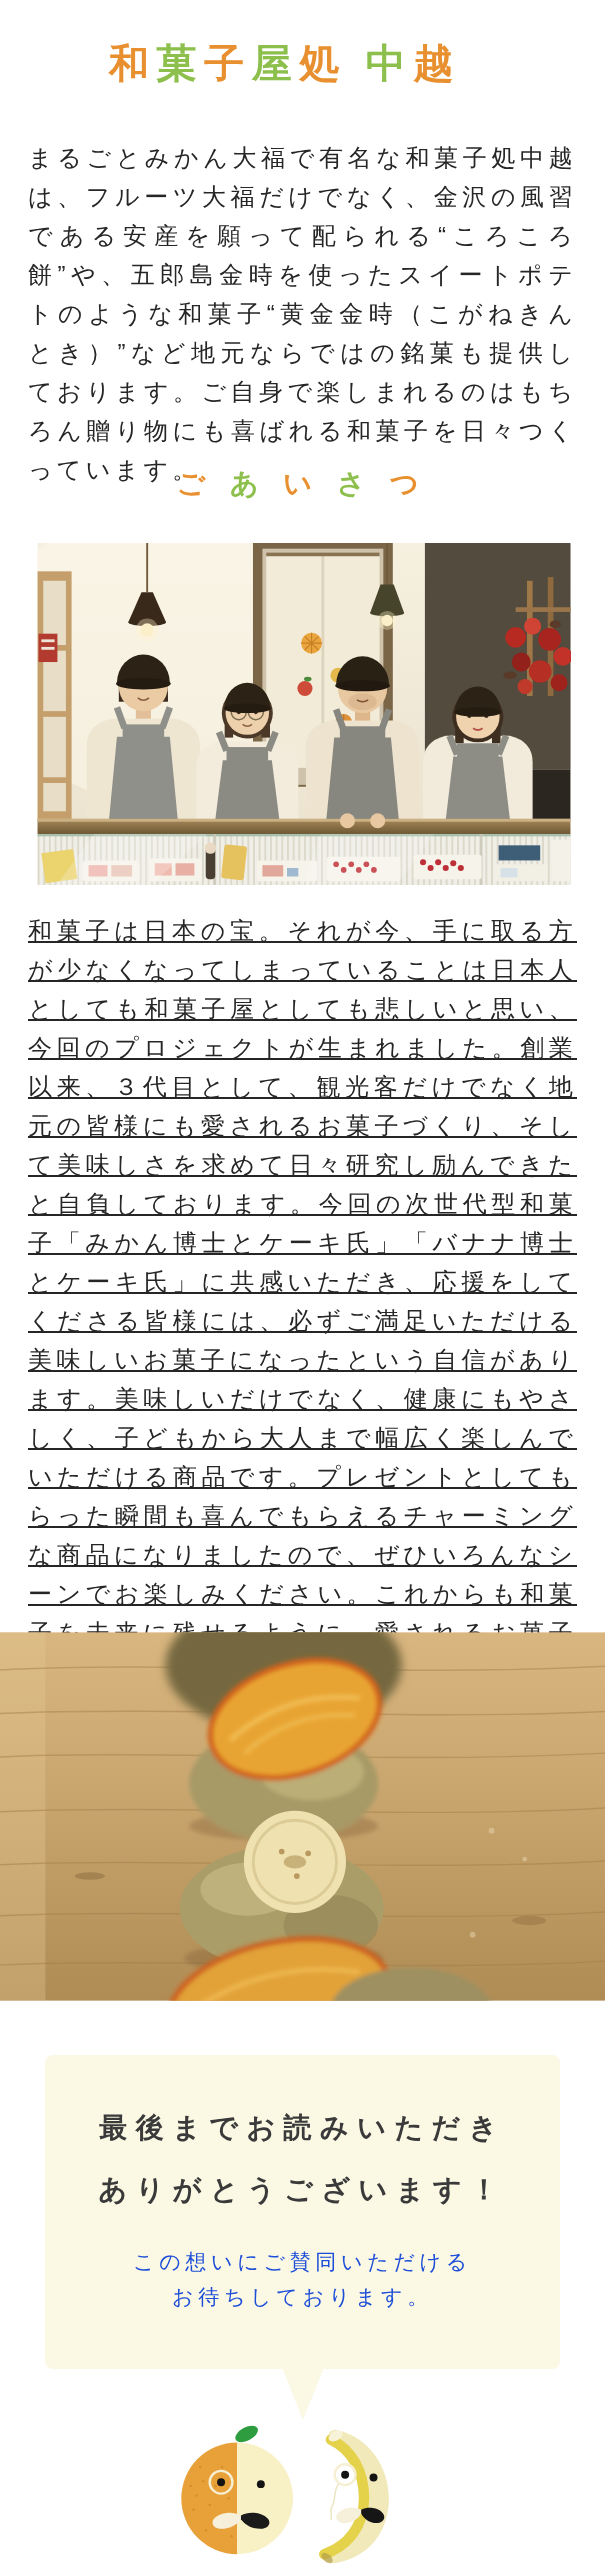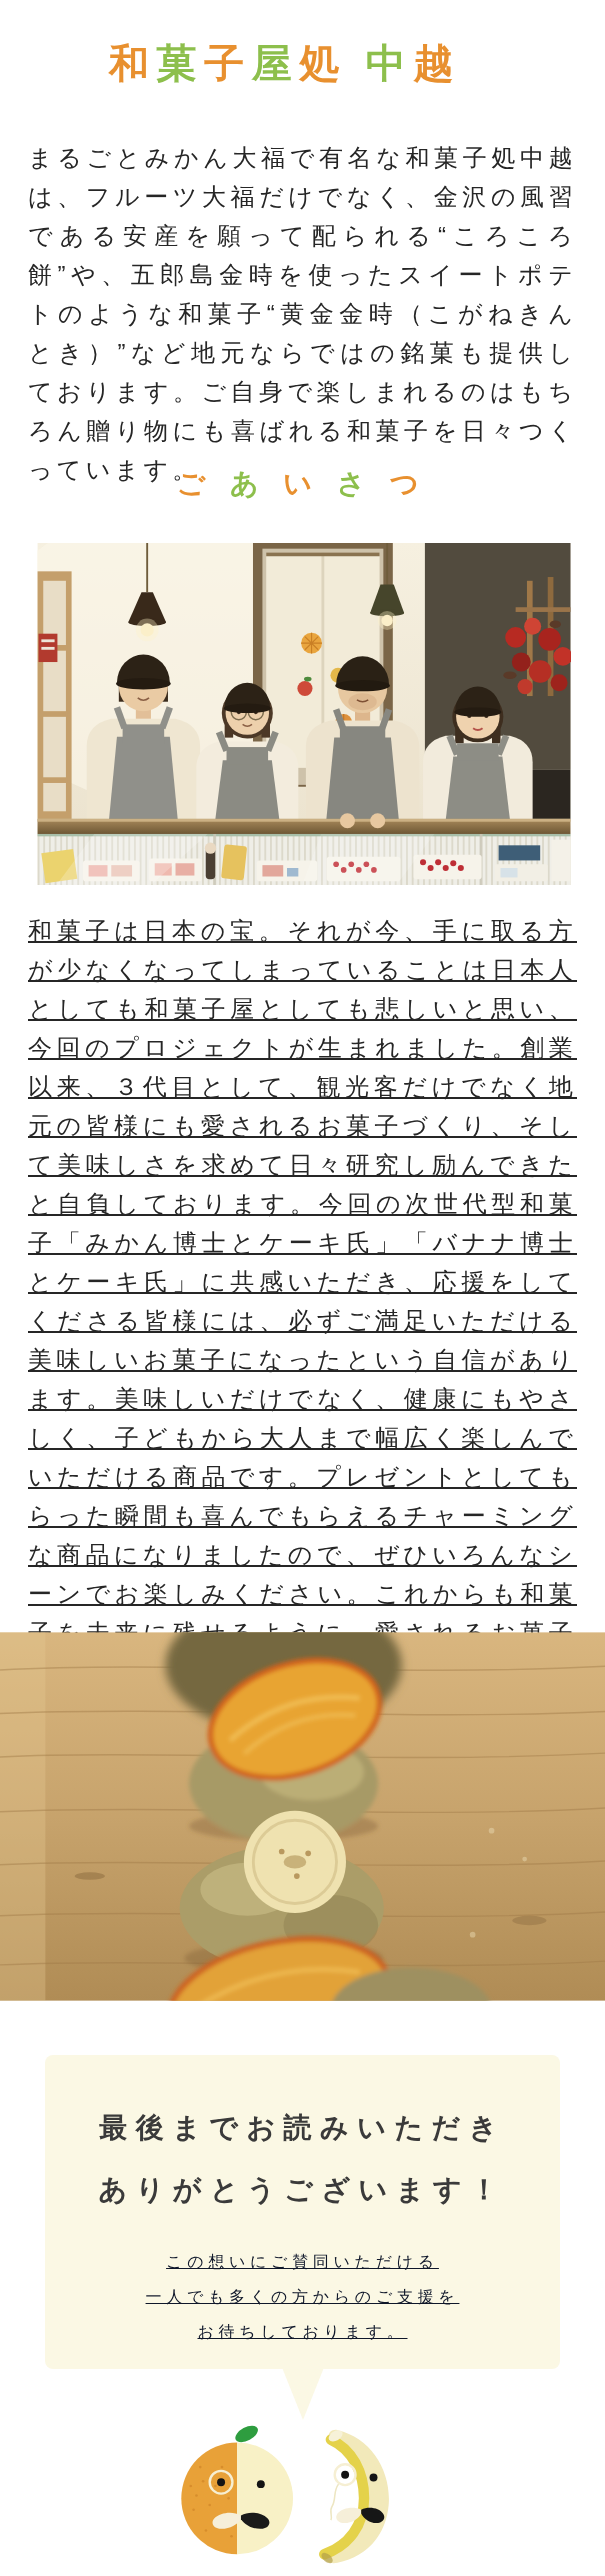--- a/index.html
+++ b/index.html
@@ -13,21 +13,21 @@
   .para1{top:138px;}
   .para2{top:911px;text-decoration:underline;}
   .greeting{position:absolute;top:465px;left:0;width:605px;margin:0;text-align:center;
             font-size:28px;font-weight:700;letter-spacing:24.6px;padding-left:15px;box-sizing:border-box;}
   .photo{position:absolute;display:block;}
   .photo1{left:37px;top:543px;width:534px;height:342px;}
   .photo2{left:0;top:1632px;width:605px;height:369px;}
   .bubble{position:absolute;left:45px;top:2055px;width:515px;height:314px;background:#FBF8E4;
           border-radius:8px;text-align:center;box-sizing:border-box;padding-top:42px;}
   .bubble-big{font-size:28px;font-weight:700;letter-spacing:8.5px;line-height:62px;color:#3A3A3A;}
-  .bubble-small{margin-top:23px;font-size:16px;letter-spacing:4.7px;line-height:35px;color:#0f172a;text-decoration:underline;}
+  .bubble-small{margin-top:23px;font-size:21px;letter-spacing:4.7px;line-height:35px;color:#1d4ed8;}
   .bubble-tail{position:absolute;left:281px;top:2365px;width:0;height:0;
                border-left:22px solid transparent;border-right:22px solid transparent;
                border-top:55px solid #FBF8E4;}
   .mascots{position:absolute;left:151px;top:2415px;width:303px;height:161px;}
   svg{display:block;}
 </style>
 </head>
 <body>
 
 <div class="page">
@@ -315,21 +315,20 @@
     </g>
   </svg>
 
   <div class="bubble">
     <div class="bubble-big">
       <div>最後までお読みいただき</div>
       <div>ありがとうございます！</div>
     </div>
     <div class="bubble-small">
       <div>この想いにご賛同いただける</div>
-      <div>一人でも多くの方からのご支援を</div>
       <div>お待ちしております。</div>
     </div>
   </div>
   <div class="bubble-tail"></div>
 
   <svg class="mascots" viewBox="0 0 320 170" aria-hidden="true">
     <g>
       <ellipse cx="101" cy="20" rx="13" ry="7" fill="#2E9D3F" transform="rotate(-28 101 20)"></ellipse>
       <path d="M91,29 A59,59 0 0 0 91,147 Z" fill="#E8A138"></path>
       <path d="M91,29 A59,59 0 0 1 91,147 Z" fill="#F8F1C6"></path>

